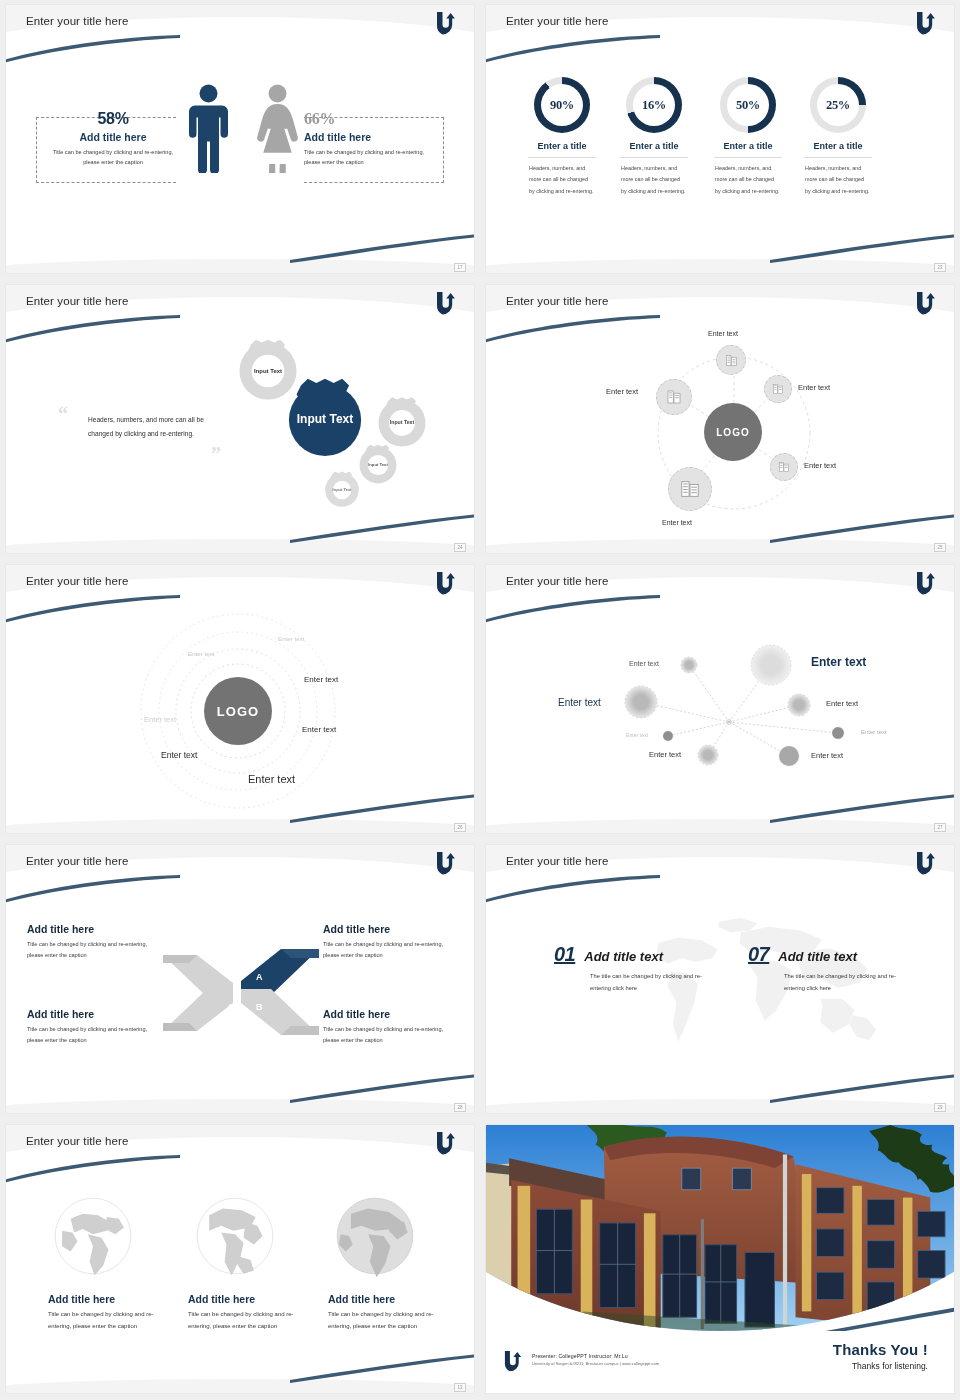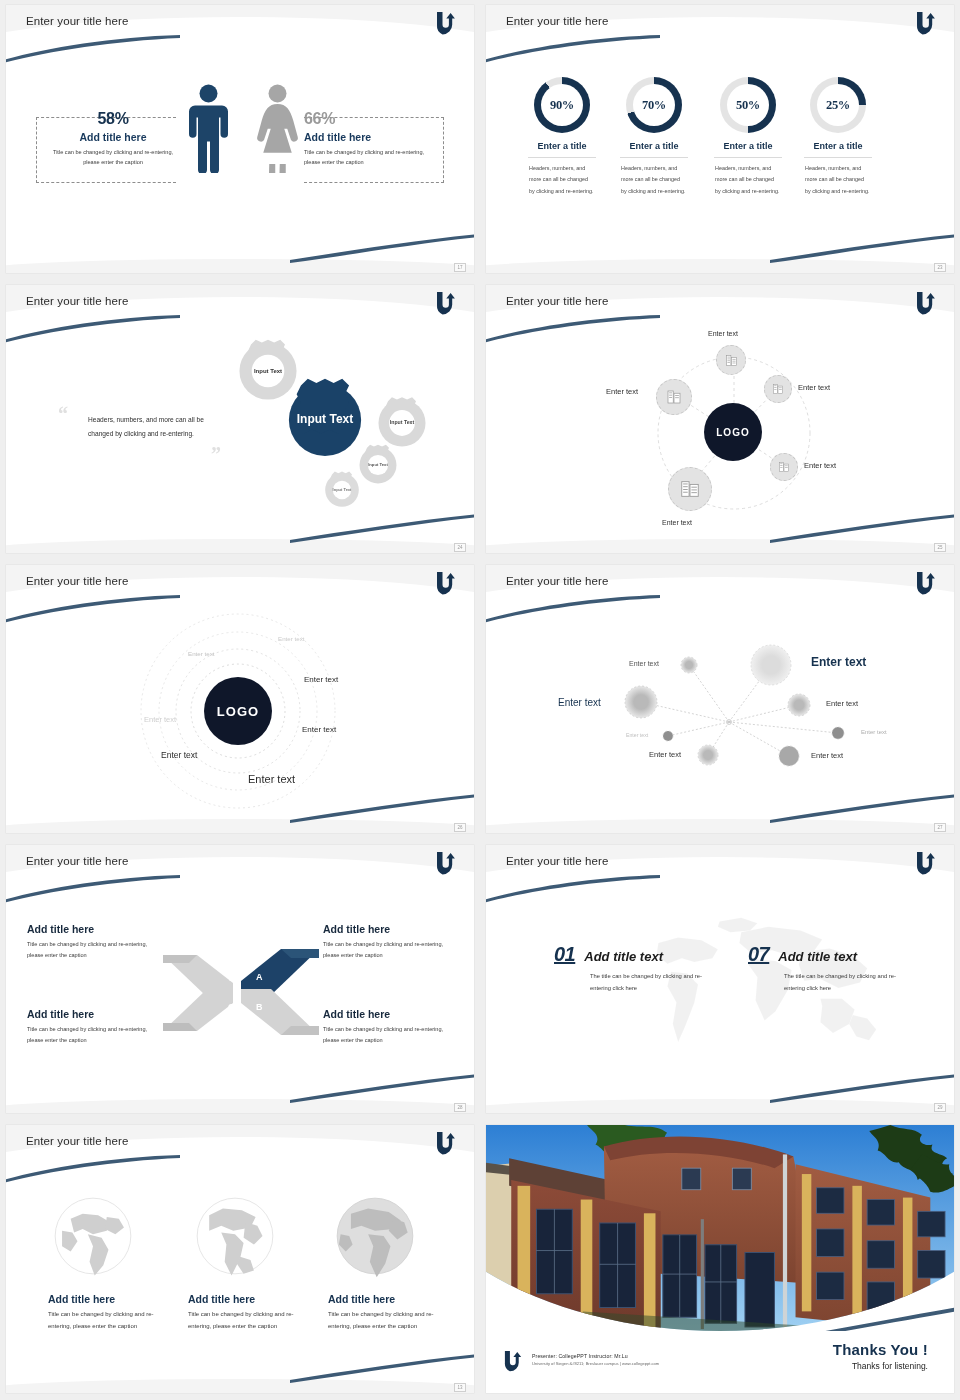--- a/index.html
+++ b/index.html
@@ -89,21 +89,21 @@
   .donut-rule { width:68px; height:1px; background:#dadada; margin:6px auto 0; }
   .donut-p { font-size:5.4px; color:#4a4a4a; line-height:2.1; margin-top:5px;
       width:66px; margin-left:auto; margin-right:auto; text-align:left;}
 
   
   .quote { font-size:20px; color:#e0e0e0; font-family:"Liberation Serif",serif; font-weight:bold; position:absolute;}
   .gear-label { position:absolute; inset:0; display:flex; align-items:center; justify-content:center;
      text-align:center; line-height:1.15; }
 
   
-  .hub { position:absolute; border-radius:50%; background:#0f172a; color:#fff;
+  .hub { position:absolute; border-radius:50%; background:#737373; color:#fff;
      display:flex; align-items:center; justify-content:center;
      font-weight:bold; letter-spacing:1px; }
   .nodecircle { position:absolute; border-radius:50%; background:#e3e3e3;
      border:1px dashed #c6c6c6; display:flex; align-items:center; justify-content:center; }
   .ntext { position:absolute; font-size:7px; color:#2f2f2f; white-space:nowrap; }
 
   
   .s7-h { font-size:10.5px; font-weight:bold; color:#17293d;}
   .s7-p { font-size:5.6px; color:#3c3c3c; line-height:1.95; margin-top:4px;}
   .quad-letter { position:absolute; color:#fff; font-size:9px; font-weight:bold; }
@@ -168,21 +168,21 @@
           <path d="M20 108 h8 v38 a5 5 0 0 1-9 0 z M34 108 h8 v38 a5 5 0 0 1-9 0 z" fill="#a6a6a6"></path>
         </svg>
 
         <div style="position:absolute; left:44px; top:105px; width:126px; text-align:center;">
           <div class="s1-pct" style="color:#16324f;">58%</div>
           <div class="s1-h">Add title here</div>
           <div class="s1-p">Title can be changed by clicking and re-entering, please enter the caption</div>
         </div>
 
         <div style="position:absolute; right:44px; top:105px; width:126px; text-align:left;">
-          <div class="s1-pct" style="color:#9a9a9a;">66%</div>
+          <div class="s1-pct" style="color:#9a9a9a;font-family:Liberation Serif, serif;">66%</div>
           <div class="s1-h">Add title here</div>
           <div class="s1-p">Title can be changed by clicking and re-entering, please enter the caption</div>
         </div>
       </div>
       <div class="pagenum">17</div>
     </div>
   </div>
 
   <div class="slide">
     <div class="canvas">
@@ -205,21 +205,21 @@
         <div class="donut-col" style="left:28px; top:72px;">
           <div class="donut" id="d0" style="background: conic-gradient(rgb(22, 50, 79) 0deg, rgb(22, 50, 79) 324deg, rgb(228, 228, 228) 324deg, rgb(228, 228, 228) 360deg);">
             <div class="hole">90%</div>
           </div>
           <div class="donut-t">Enter a title</div>
           <div class="donut-rule"></div>
           <div class="donut-p">Headers, numbers, and more can all be changed by clicking and re-entering.</div>
         </div>
         <div class="donut-col" style="left:120px; top:72px;">
           <div class="donut" id="d1" style="background: conic-gradient(rgb(22, 50, 79) 0deg, rgb(22, 50, 79) 252deg, rgb(228, 228, 228) 252deg, rgb(228, 228, 228) 360deg);">
-            <div class="hole">70%</div>
+            <div class="hole">16%</div>
           </div>
           <div class="donut-t">Enter a title</div>
           <div class="donut-rule"></div>
           <div class="donut-p">Headers, numbers, and more can all be changed by clicking and re-entering.</div>
         </div>
         <div class="donut-col" style="left:214px; top:72px;">
           <div class="donut" id="d2" style="background: conic-gradient(rgb(22, 50, 79) 0deg, rgb(22, 50, 79) 180deg, rgb(228, 228, 228) 180deg, rgb(228, 228, 228) 360deg);">
             <div class="hole">50%</div>
           </div>
           <div class="donut-t">Enter a title</div>

